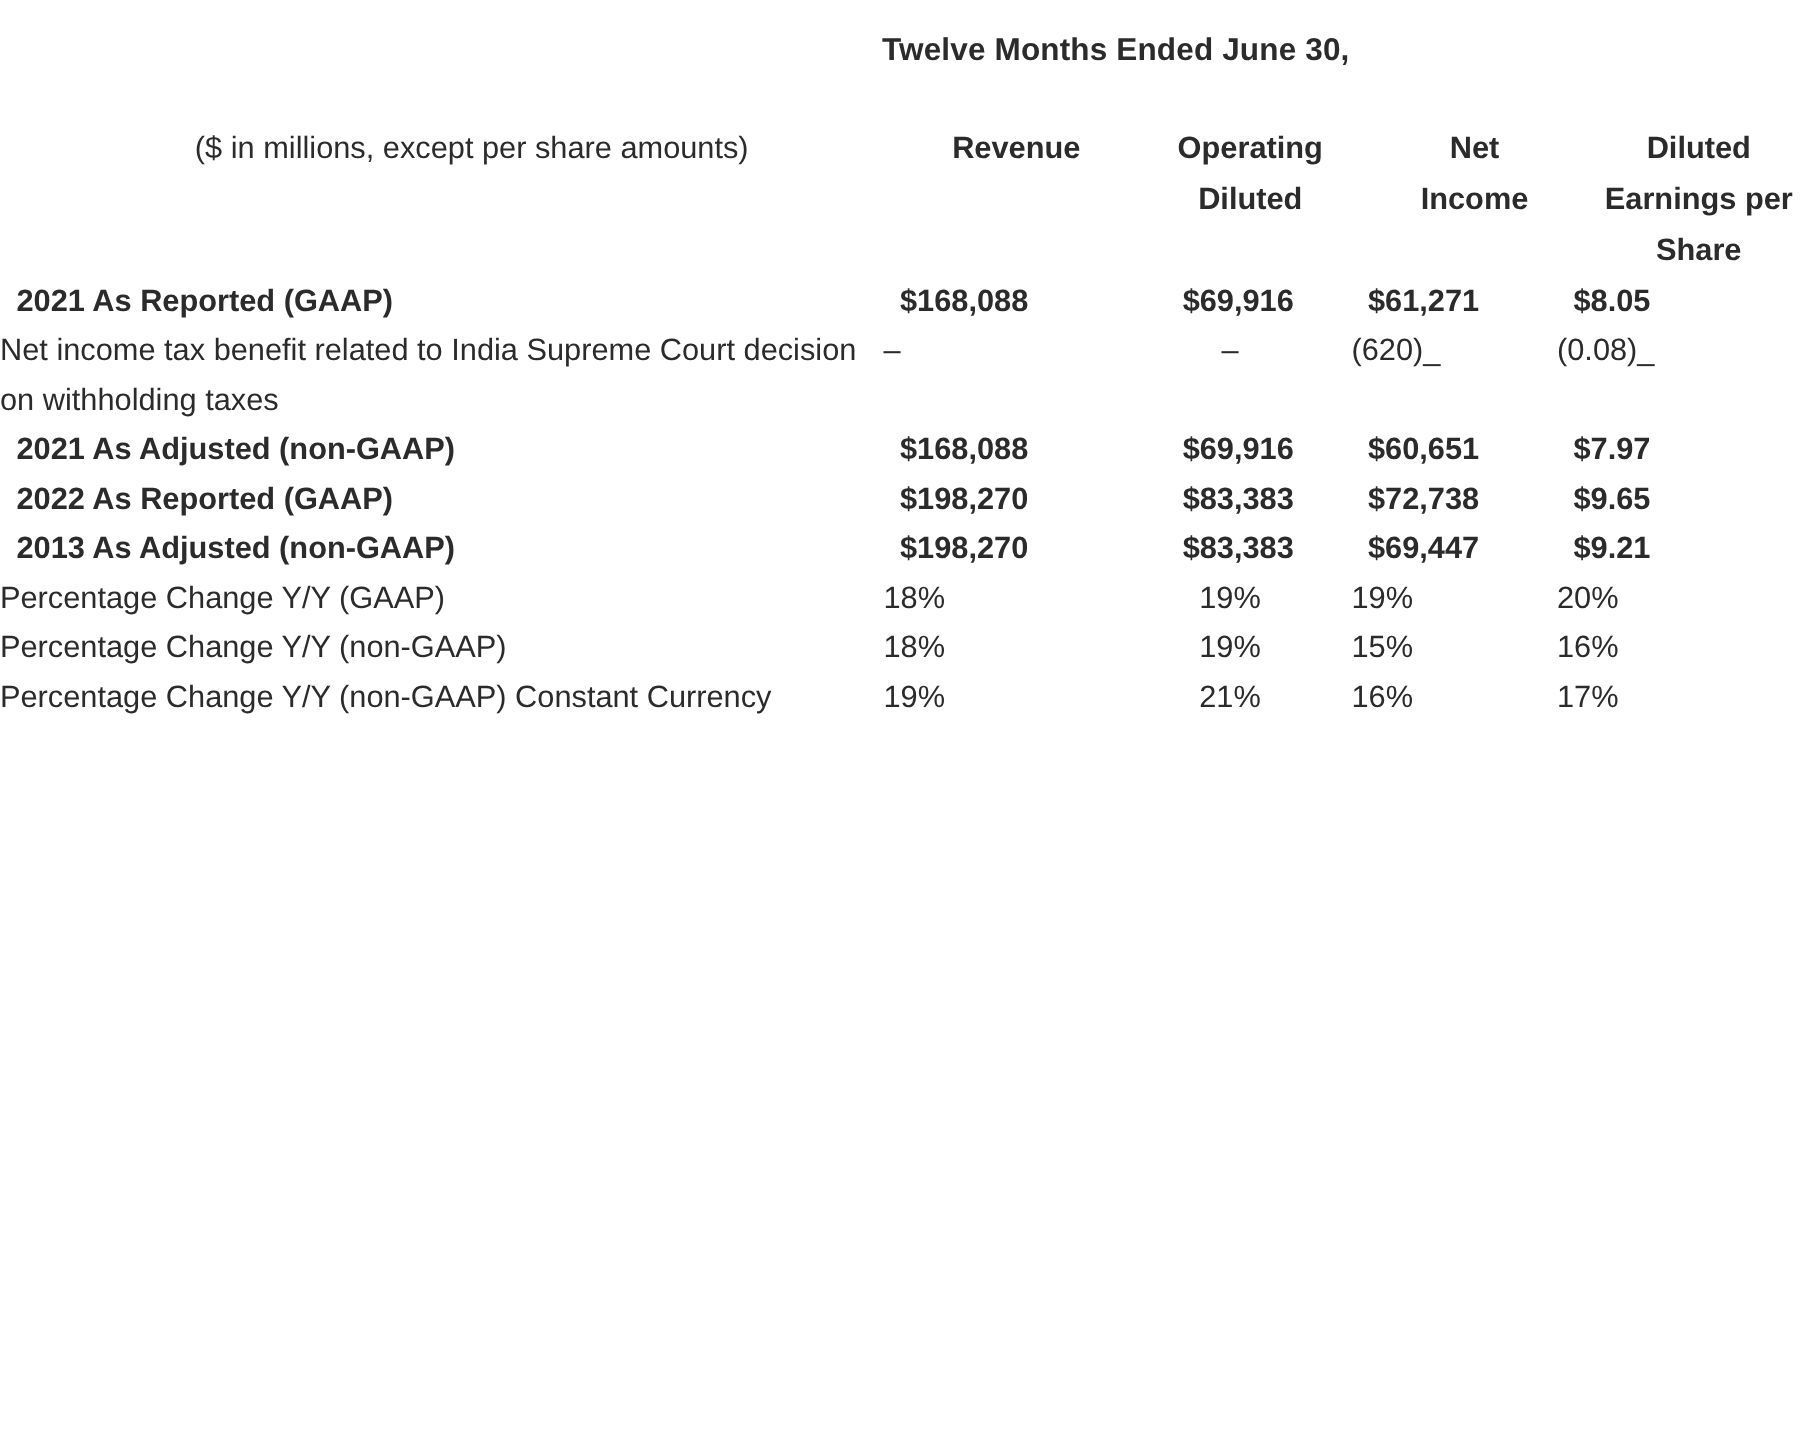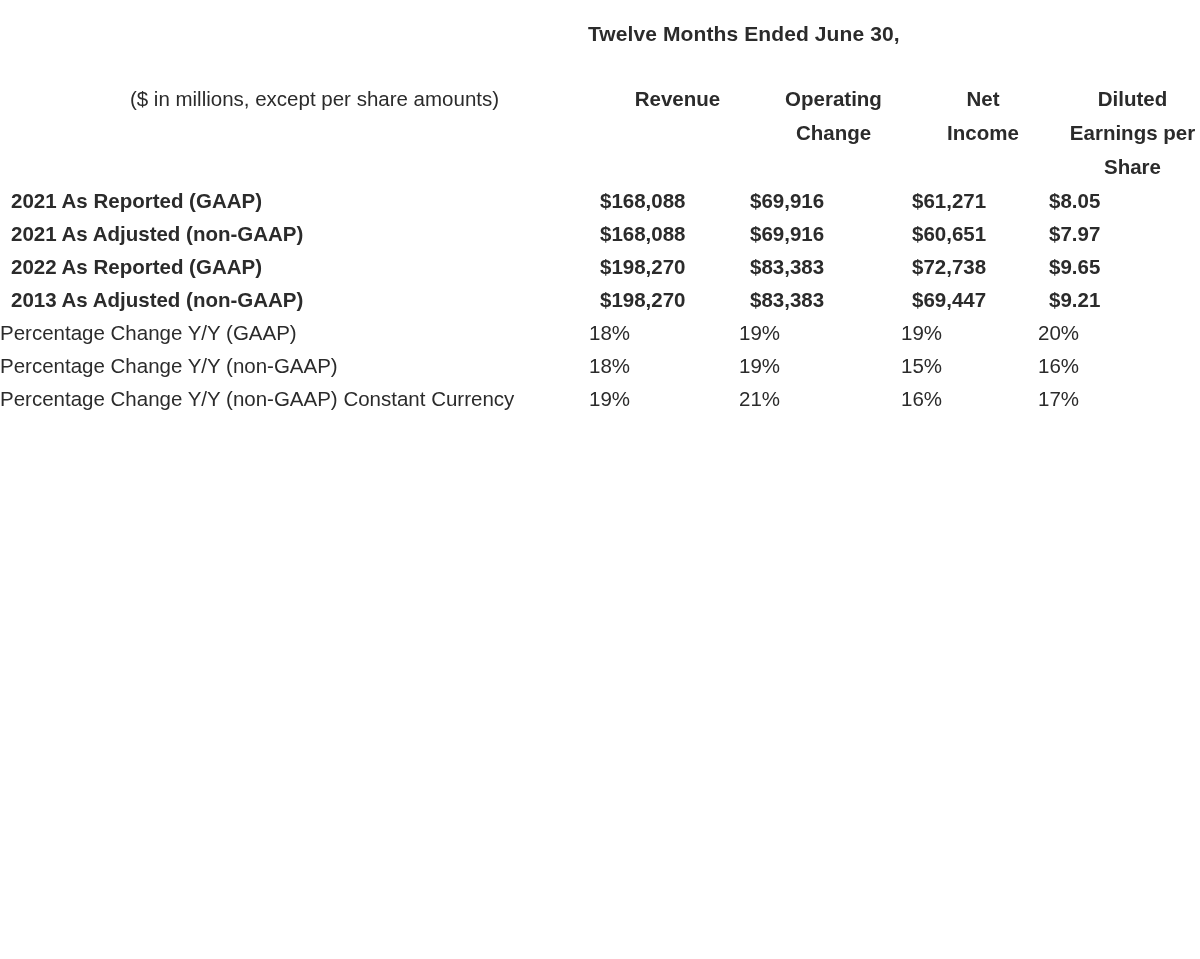--- a/index.html
+++ b/index.html
@@ -84,21 +84,21 @@
     line-height: 33px;
     color: #2b2b2b;
   }
   tbody tr td { padding-top: 16px; }
 
   td.label {
     padding-left: 38px;
     padding-right: 12px;
   }
   td.val-rev { padding-left: 27px; }
-  td.val-op  { padding-left: 27px; }
+  td.val-op  { padding-left: 27px; text-align: center; }
   td.val-ni  { padding-left: 27px; }
   td.val-eps { padding-left: 27px; }
 
   tr.strong td { font-weight: bold; padding-left: 11px; }
   tr.strong td.label { font-weight: bold; }
 </style>
 </head>
 <body>
 
 <div class="sheet">
@@ -110,32 +110,39 @@
       <col class="c-label">
       <col class="c-rev">
       <col class="c-op">
       <col class="c-ni">
       <col class="c-eps">
     </colgroup>
     <thead>
       <tr>
         <th class="h-label">($ in millions, except per share amounts)</th>
         <th class="h-rev">Revenue</th>
-        <th class="h-op">Operating Change</th>
+        <th class="h-op">Operating Diluted</th>
         <th class="h-ni">Net Income</th>
         <th class="h-eps">Diluted Earnings per Share</th>
       </tr>
     </thead>
     <tbody id="fin-body">
         <tr class="strong">
           <td class="label">2021 As Reported (GAAP)</td>
           <td class="val-rev">$168,088</td>
           <td class="val-op">$69,916</td>
           <td class="val-ni">$61,271</td>
           <td class="val-eps">$8.05</td>
+        </tr>
+        <tr>
+          <td class="label">Net income tax benefit related to India Supreme Court decision on withholding taxes</td>
+          <td class="val-rev">–</td>
+          <td class="val-op">–</td>
+          <td class="val-ni">(620)_</td>
+          <td class="val-eps">(0.08)_</td>
         </tr>
         <tr class="strong">
           <td class="label">2021 As Adjusted (non-GAAP)</td>
           <td class="val-rev">$168,088</td>
           <td class="val-op">$69,916</td>
           <td class="val-ni">$60,651</td>
           <td class="val-eps">$7.97</td>
         </tr>
         <tr class="strong">
           <td class="label">2022 As Reported (GAAP)</td>

